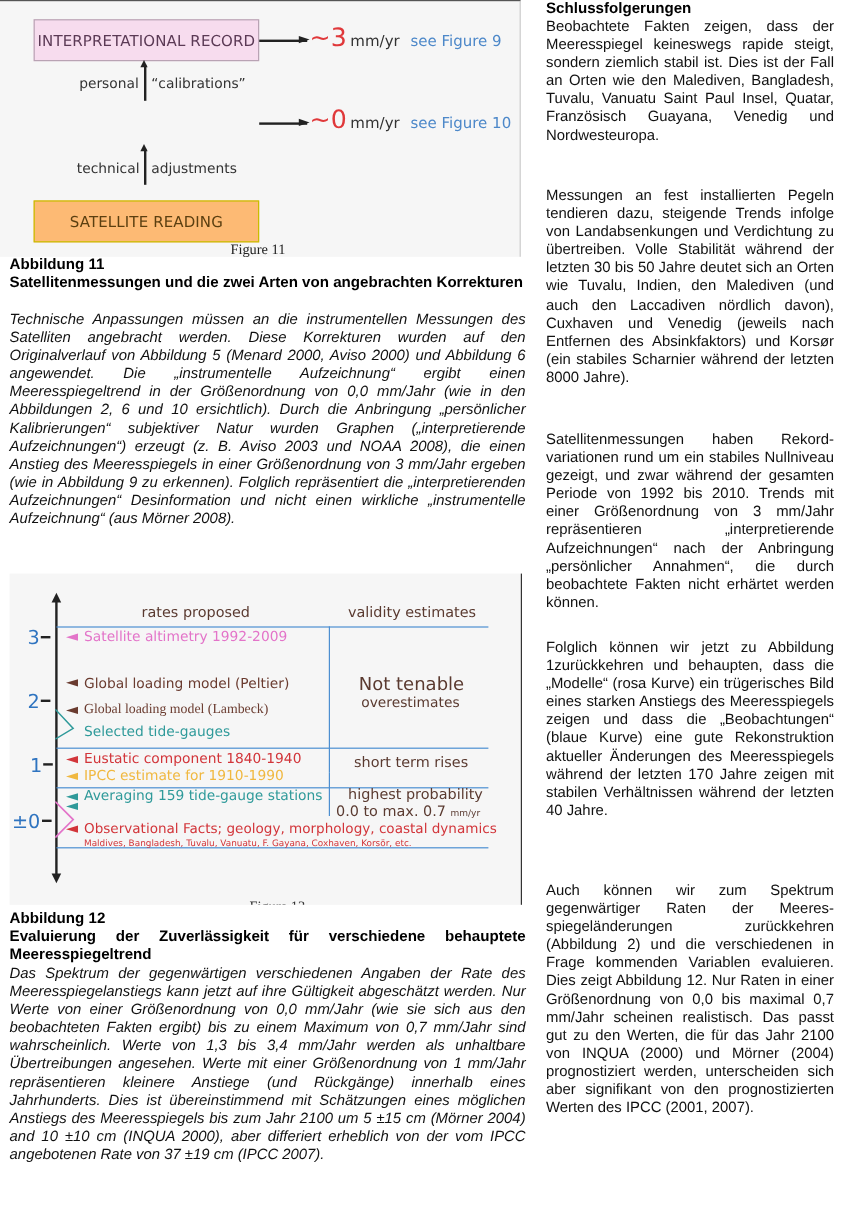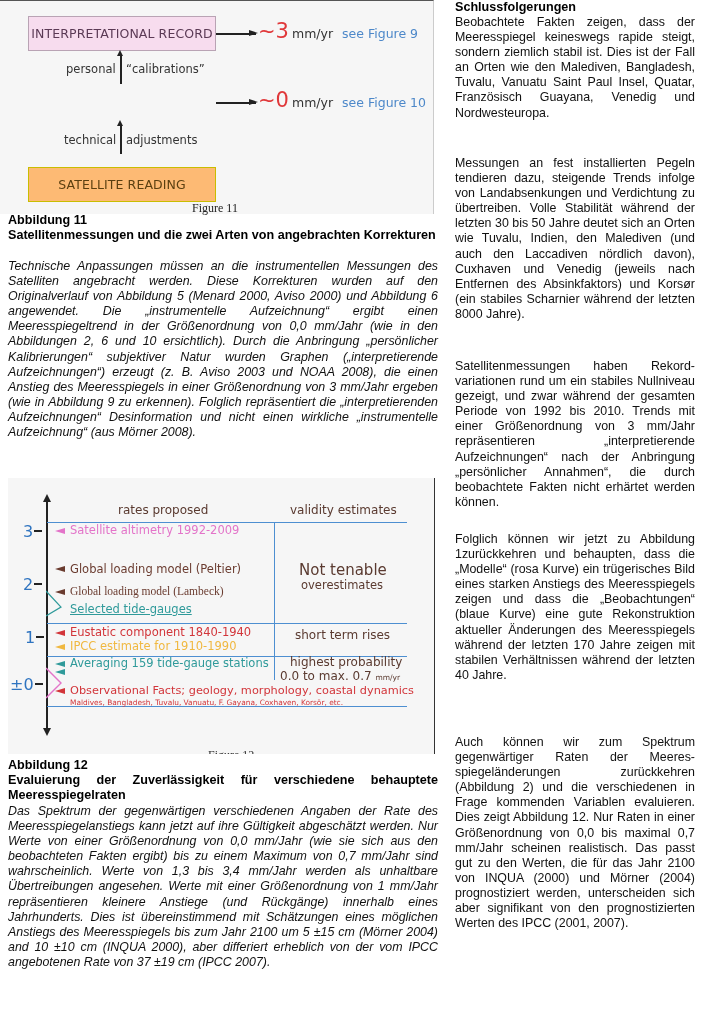--- a/index.html
+++ b/index.html
@@ -128,41 +128,41 @@
   <div class="flag" style="left:47px;top:210px;color:#d2353a;"></div>
 
   <svg style="position:absolute;left:38px;top:112px;" width="20" height="112">
     <polyline points="0,1 15,17 0,26" fill="none" stroke="#2f9a9a" stroke-width="1.2"></polyline>
     <polyline points="0,78 15,93 0,108" fill="none" stroke="#e374c9" stroke-width="1.4"></polyline>
   </svg>
 
   <span class="t" style="left:62px;top:45px;font-size:11.5px;color:#e374c9;">Satellite altimetry 1992-2009</span>
   <span class="t" style="left:62px;top:84px;font-size:11.5px;color:#6a3b2f;">Global loading model (Peltier)</span>
   <span class="t" style="left:62px;top:107px;font-size:11.5px;color:#6a3b2f;font-family:Liberation Serif, serif;">Global loading model (Lambeck)</span>
-  <span class="t" style="left:62px;top:124px;font-size:11.5px;color:#2f9a9a;text-decoration:underline;">Selected tide-gauges</span>
+  <span class="t" style="left:62px;top:124px;font-size:11.5px;color:#2f9a9a;">Selected tide-gauges</span>
   <span class="t" style="left:62px;top:147px;font-size:11.5px;color:#d2353a;">Eustatic component 1840-1940</span>
   <span class="t" style="left:62px;top:161px;font-size:11.5px;color:#f0b840;">IPCC estimate for 1910-1990</span>
   <span class="t" style="left:62px;top:178px;font-size:11.5px;color:#2f9a9a;">Averaging 159 tide-gauge stations</span>
   <span class="t" style="left:62px;top:206px;font-size:11.3px;color:#d2353a;">Observational Facts; geology, morphology, coastal dynamics</span>
   <span class="t" style="left:62px;top:220px;font-size:7.4px;color:#d2353a;">Maldives, Bangladesh, Tuvalu, Vanuatu, F. Gayana, Coxhaven, Korsör, etc.</span>
 
   <span class="t" style="left:291px;top:83px;font-size:15px;color:#5a3a30;">Not tenable</span>
   <span class="t" style="left:293px;top:100px;font-size:11.5px;color:#5a3a30;">overestimates</span>
   <span class="t" style="left:287px;top:150px;font-size:12px;color:#5a3a30;">short term rises</span>
   <span class="t" style="left:282px;top:177px;font-size:12px;color:#5a3a30;">highest probability</span>
   <span class="t" style="left:272px;top:191px;font-size:12px;color:#5a3a30;">
     <span>0.0 to max. 0.7</span>
     <span style="font-size:7.5px;">mm/yr</span>
   </span>
 
   <span id="fig12-cap">Figure 12</span>
 </div>
 
 <div class="cap-title" style="top:758px;">Abbildung 12</div>
-<div class="cap-title" style="top:773px;">Evaluierung der Zuverlässigkeit für verschiedene behauptete Meeresspiegelraten</div>
+<div class="cap-title" style="top:773px;">Evaluierung der Zuverlässigkeit für verschiedene behauptete Meeresspiegeltrend</div>
 <div class="cap-body" style="top:804px;">Das Spektrum der gegenwärtigen verschiedenen Angaben der Rate des Meeresspiegelanstiegs kann jetzt auf ihre Gültigkeit abgeschätzt werden. Nur Werte von einer Größenordnung von 0,0 mm/Jahr (wie sie sich aus den beobachteten Fakten ergibt) bis zu einem Maximum von 0,7 mm/Jahr sind wahrscheinlich. Werte von 1,3 bis 3,4 mm/Jahr werden als unhaltbare Übertreibungen angesehen. Werte mit einer Größenordnung von 1 mm/Jahr repräsentieren kleinere Anstiege (und Rückgänge) innerhalb eines Jahrhunderts. Dies ist übereinstimmend mit Schätzungen eines möglichen Anstiegs des Meeresspiegels bis zum Jahr 2100 um 5 ±15 cm (Mörner 2004) and 10 ±10 cm (INQUA 2000), aber differiert erheblich von der vom IPCC angebotenen Rate von 37 ±19 cm (IPCC 2007).</div>
 
 <div class="rc-title">Schlussfolgerungen</div>
 <div class="rc-p" style="top:15px;">Beobachtete Fakten zeigen, dass der Meeresspiegel keineswegs rapide steigt, sondern ziemlich stabil ist. Dies ist der Fall an Orten wie den Malediven, Bangladesh, Tuvalu, Vanuatu Saint Paul Insel, Quatar, Französisch Guayana, Venedig und Nordwesteuropa.</div>
 <div class="rc-p" style="top:156px;">Messungen an fest installierten Pegeln tendieren dazu, steigende Trends infolge von Landabsenkungen und Verdichtung zu übertreiben. Volle Stabilität während der letzten 30 bis 50 Jahre deutet sich an Orten wie Tuvalu, Indien, den Malediven (und auch den Laccadiven nördlich davon), Cuxhaven und Venedig (jeweils nach Entfernen des Absinkfaktors) und Korsør (ein stabiles Scharnier während der letzten 8000 Jahre).</div>
 <div class="rc-p" style="top:359px;">Satellitenmessungen haben Rekord-variationen rund um ein stabiles Nullniveau  gezeigt, und zwar während der gesamten Periode von 1992 bis 2010. Trends mit einer Größenordnung von 3 mm/Jahr repräsentieren „interpretierende Aufzeichnungen“ nach der Anbringung „persönlicher Annahmen“, die durch beobachtete Fakten nicht erhärtet werden können.</div>
 <div class="rc-p" style="top:532px;">Folglich können wir jetzt zu Abbildung 1zurückkehren und behaupten, dass die „Modelle“ (rosa Kurve) ein trügerisches Bild eines starken Anstiegs des Meeresspiegels zeigen und dass die „Beobachtungen“ (blaue Kurve) eine gute Rekonstruktion aktueller Änderungen des Meeresspiegels während der letzten 170 Jahre zeigen mit stabilen Verhältnissen während der letzten 40 Jahre.</div>
 <div class="rc-p" style="top:735px;">Auch können wir zum Spektrum gegenwärtiger Raten der Meeres-spiegeländerungen zurückkehren (Abbildung 2) und die verschiedenen in Frage kommenden Variablen evaluieren. Dies zeigt Abbildung 12. Nur Raten in einer Größenordnung von 0,0 bis maximal 0,7 mm/Jahr scheinen realistisch. Das passt gut zu den Werten, die für das Jahr 2100 von INQUA (2000) und Mörner (2004) prognostiziert werden, unterscheiden sich aber signifikant von den prognostizierten Werten des IPCC (2001, 2007).</div>
 
 </body></html>

